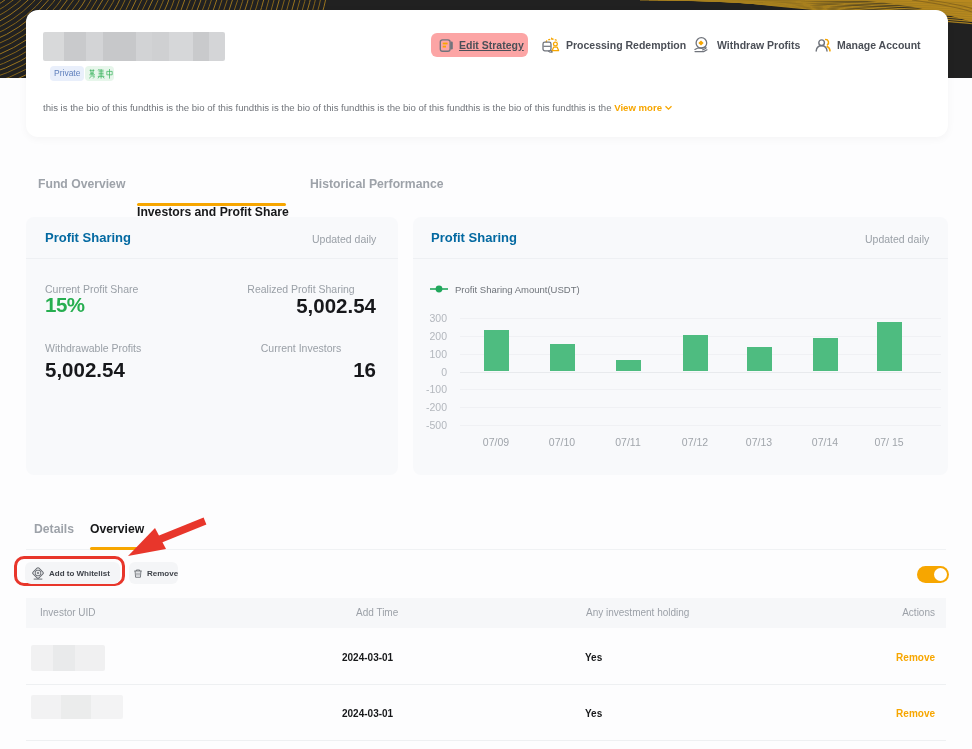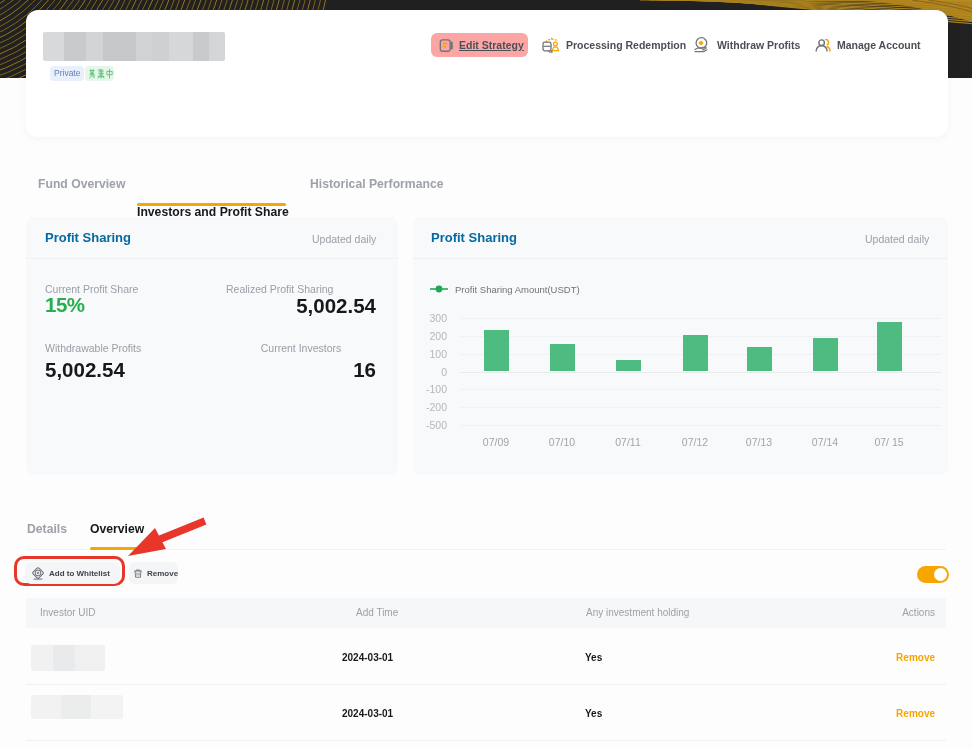--- a/index.html
+++ b/index.html
@@ -170,20 +170,23 @@
   <div id="hero" class="abs"></div>
   <div id="title-redact" class="abs"></div>
   <div id="pill-private" class="pill">Private</div>
   <div id="pill-cn" class="pill" style="width:29px; padding:0;"><svg width="29" height="15" viewBox="0 0 29 15">
         <g stroke="#3ab35c" stroke-width="0.7" fill="none">
 <path d="M4.6 4.4 h4.8 M5.7 3.4 v2 M8.3 3.4 v2 M5 6 h4 M5 7.4 h4 M4.4 8.8 h5.6 M7 6 v2.8 M6 9.8 c0 1.2 -0.7 1.9 -1.7 2.4 M6.4 10 h2.8 c0 1.2 -0.3 2 -1 2.4"></path>
 <path d="M13.6 4.2 h5 M13.6 5.8 h5 M13.6 7.4 h5 M13.6 9 h5 M16.1 3 v6 M14.3 3 l-1.2 1.4 M12.8 10.6 h6.6 M16.1 9 v3.6 M14.2 10.6 l-1.2 1.8 M18 10.6 l1.2 1.8"></path>
 <path d="M24.5 3 v9.6 M21.8 5.4 h5.4 v3.4 h-5.4 z"></path>
 </g>
       </svg></div>
+  <div id="bio" class="abs">this is the bio of this fundthis is the bio of this fundthis is the bio of this fundthis is the bio of this fundthis is the bio of this fundthis is the&nbsp;<span class="vm">View more</span><svg width="9" height="6" viewBox="0 0 9 6" style="margin-left:2px;">
+        <path d="M1.5 1.2 l3 3 l3-3" stroke="#f7a600" stroke-width="1.3" fill="none"></path>
+      </svg></div>
 
   <div id="btn-edit" class="topbtn"><svg width="15" height="15" viewBox="0 0 15 15" style="flex-shrink:0;">
         <rect x="1.3" y="1.8" width="9.8" height="11.4" rx="2.2" fill="none" stroke="#70747c" stroke-width="1.35"></rect>
         <rect x="11.4" y="3.6" width="2.4" height="7.8" rx="1.2" fill="#70747c"></rect>
         <rect x="3.7" y="4.6" width="4.9" height="1.8" fill="#f7a600"></rect>
         <rect x="3.7" y="7.7" width="3.3" height="1.8" fill="#f7a600"></rect>
       </svg>Edit Strategy</div>
   <div class="topbtn" style="left:542px;"><svg width="19" height="19" viewBox="0 0 19 19" style="flex-shrink:0;">
         <path d="M4 6.2 C5 2.8 12.5 1.8 15.8 5.4" fill="none" stroke="#f7a600" stroke-width="1.3" stroke-dasharray="2 1.3"></path>
         <path d="M9.3 1.2 l1.6 1.6 -2.1 0.9 z" fill="#f7a600"></path>
@@ -210,21 +213,21 @@
   <div class="abs tab-gray" style="left:310px; top:177px;">Historical Performance</div>
   <div id="tabs-underline" class="abs"></div>
 
   <div id="card-left" class="card">
       <div class="card-head"></div>
     </div>
   <div class="abs card-title" style="left:45px; top:230px;">Profit Sharing</div>
   <div class="abs card-upd" style="left:312px; top:233px;">Updated daily</div>
   <div class="lbl" style="left:45px; top:283px;">Current Profit Share</div>
   <div class="val" style="left:45px; top:293px; color:#27ae50; letter-spacing:-0.5px;">15%</div>
-  <div class="lbl" style="left:226px; top:283px; width:150px; text-align:left;">Realized Profit Sharing</div>
+  <div class="lbl" style="left:226px; top:283px; width:150px; text-align:center;">Realized Profit Sharing</div>
   <div class="val" style="left:226px; top:294px; width:150px; text-align:right;">5,002.54</div>
   <div class="lbl" style="left:45px; top:342px;">Withdrawable Profits</div>
   <div class="val" style="left:45px; top:358px;">5,002.54</div>
   <div class="lbl" style="left:226px; top:342px; width:150px; text-align:center;">Current Investors</div>
   <div class="val" style="left:226px; top:358px; width:150px; text-align:right;">16</div>
 
   <div id="card-right" class="card">
       <div class="card-head"></div>
     </div>
   <div class="abs card-title" style="left:431px; top:230px;">Profit Sharing</div>
@@ -260,21 +263,21 @@
   <div class="bar abs" style="left:877px; top:322px; height:49px;"></div>
 
   <div class="xlab abs" style="left:471px;">07/09</div>
   <div class="xlab abs" style="left:537px;">07/10</div>
   <div class="xlab abs" style="left:603px;">07/11</div>
   <div class="xlab abs" style="left:670px;">07/12</div>
   <div class="xlab abs" style="left:734px;">07/13</div>
   <div class="xlab abs" style="left:800px;">07/14</div>
   <div class="xlab abs" style="left:864px;">07/ 15</div>
 
-  <div class="abs tab-gray" style="left:27px; top:522px;">Details</div>
+  <div class="abs tab-gray" style="left:34px; top:522px;">Details</div>
   <div class="abs tab-dark" style="left:90px; top:522px;">Overview</div>
   <div id="lt-border" class="abs"></div>
   <div id="lt-underline" class="abs"></div>
 
   <svg class="abs" style="left:120px; top:505px;" width="100" height="60" viewBox="0 0 100 60">
     <line x1="85" y1="16" x2="38" y2="35" stroke="#e8362b" stroke-width="7.5"></line>
     <polygon points="8,51 35,23 46,44" fill="#e8362b"></polygon>
   </svg>
 
   <div id="red-rect" class="abs"></div>

